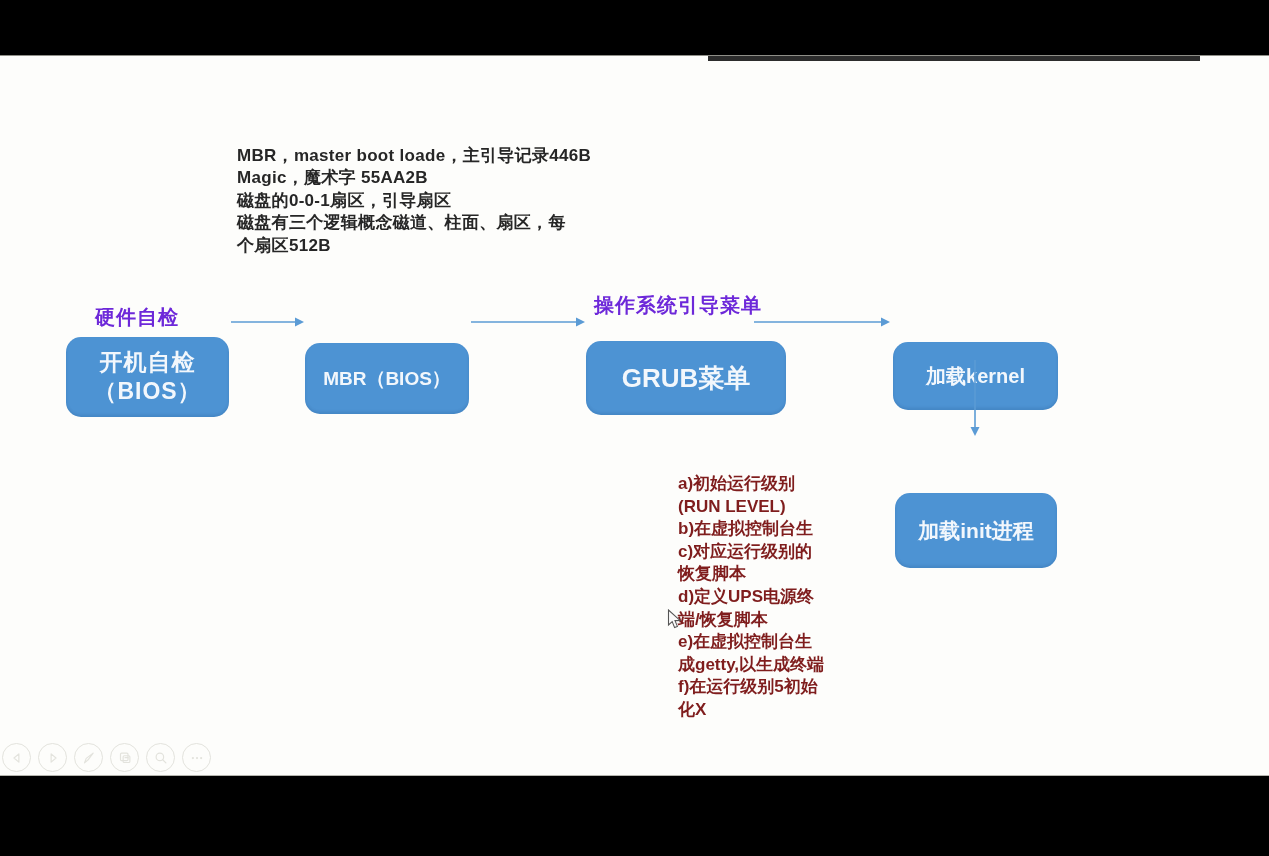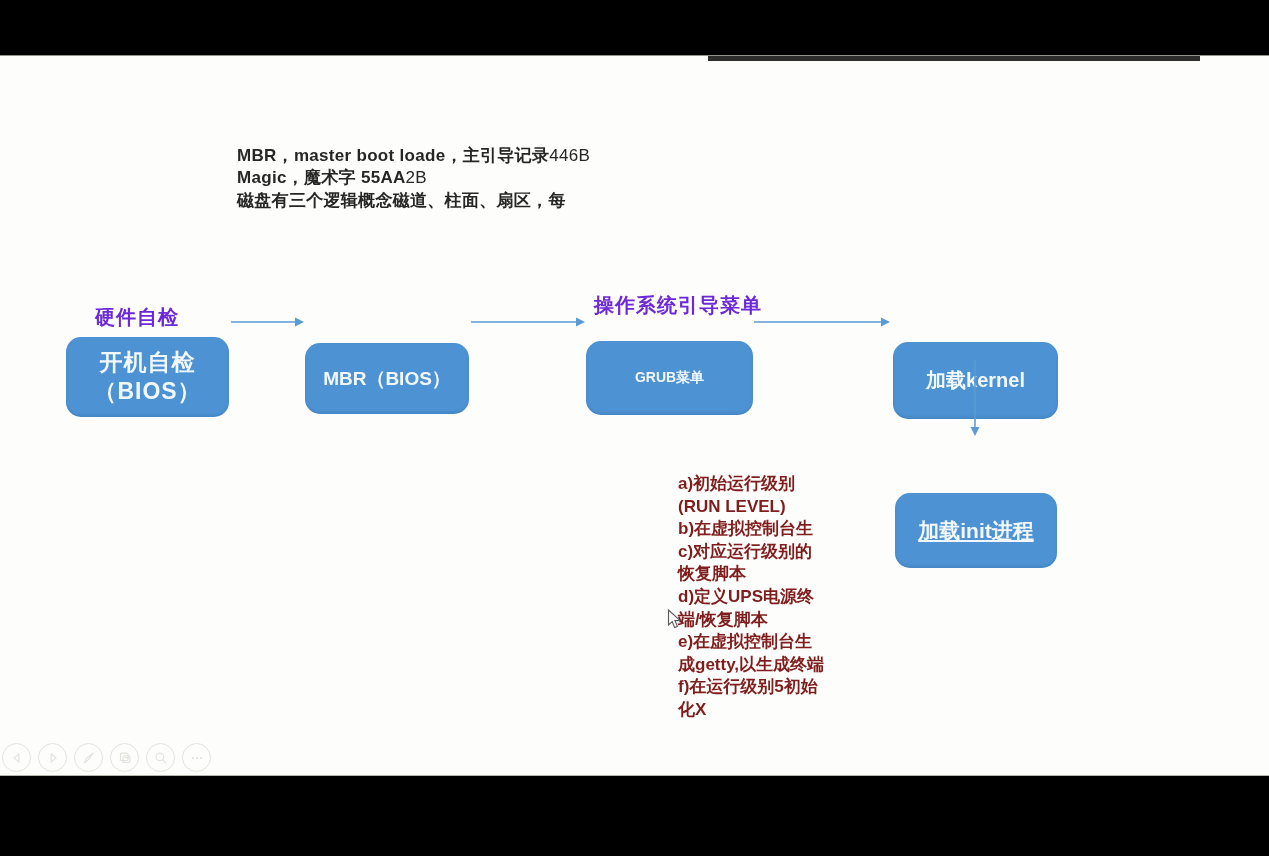--- a/index.html
+++ b/index.html
@@ -19,36 +19,36 @@
   .bar.top{top:0;height:56px;border-bottom:1px solid #8f8f88;}
   .bar.bottom{top:775px;height:81px;border-top:1px solid #b5b5ae;}
   .strip{position:absolute;left:708px;top:56px;width:492px;height:5px;background:#2c2c2c;z-index:6;}
 
   .content{position:absolute;left:0;top:56px;width:1269px;height:719px;background:var(--page);}
 
   
   .notes{position:absolute;left:237px;top:89px;width:360px;font-size:17px;line-height:22.4px;
          font-weight:600;color:var(--ink);letter-spacing:.3px;}
   .notes .row{display:flex;}
-  .notes .sz{font-weight:400;}
+  .notes .sz{font-weight:700;}
 
   
   .lbl{position:absolute;font-size:20px;font-weight:600;color:#6d28d9;letter-spacing:1px;}
   .lbl.hw{left:95px;top:248px;}
   .lbl.os{left:594px;top:236px;}
 
   
   .node{position:absolute;background:var(--blue);border-radius:15px;color:#f2f7fc;
         display:flex;flex-direction:column;align-items:center;justify-content:center;
         text-align:center;font-weight:600;box-shadow:inset 0 -2px 3px rgba(0,40,90,.12);}
   .node.post{left:66px;top:281px;width:163px;height:80px;font-size:23px;line-height:29px;letter-spacing:1px;}
   .node.mbr{left:305px;top:287px;width:164px;height:71px;font-size:19px;}
-  .node.grub{left:586px;top:285px;width:167px;height:74px;font-size:14px;}
-  .node.kernel{left:893px;top:286px;width:165px;height:77px;font-size:20px;}
-  .node.init{left:895px;top:437px;width:162px;height:75px;font-size:21px;text-decoration:underline;}
+  .node.grub{left:586px;top:285px;width:200px;height:74px;font-size:26px;}
+  .node.kernel{left:893px;top:286px;width:165px;height:68px;font-size:20px;}
+  .node.init{left:895px;top:437px;width:162px;height:75px;font-size:21px;}
 
   svg.arrows{position:absolute;left:0;top:0;width:1269px;height:719px;pointer-events:none;}
 
   
   .steps{position:absolute;left:678px;top:417px;width:180px;font-size:17px;line-height:22.6px;
          font-weight:600;color:#7f1d1d;}
 
   
   .cursor{position:absolute;left:667px;top:553px;width:16px;height:21px;}
 
@@ -72,21 +72,23 @@
 
     <div class="notes">
       <div class="row">
         <span>MBR，master boot loade，主引导记录</span>
         <span class="sz">446B</span>
       </div>
       <div class="row">
         <span>Magic，魔术字 55AA</span>
         <span class="sz">2B</span>
       </div>
+      <div>磁盘的0-0-1扇区，引导扇区</div>
       <div>磁盘有三个逻辑概念磁道、柱面、扇区，每</div>
+      <div>个扇区512B</div>
     </div>
 
     <div class="lbl hw">硬件自检</div>
     <div class="lbl os">操作系统引导菜单</div>
 
     <div class="node post">
       <span>开机自检</span>
       <span>（BIOS）</span>
     </div>
     <div class="node mbr">

